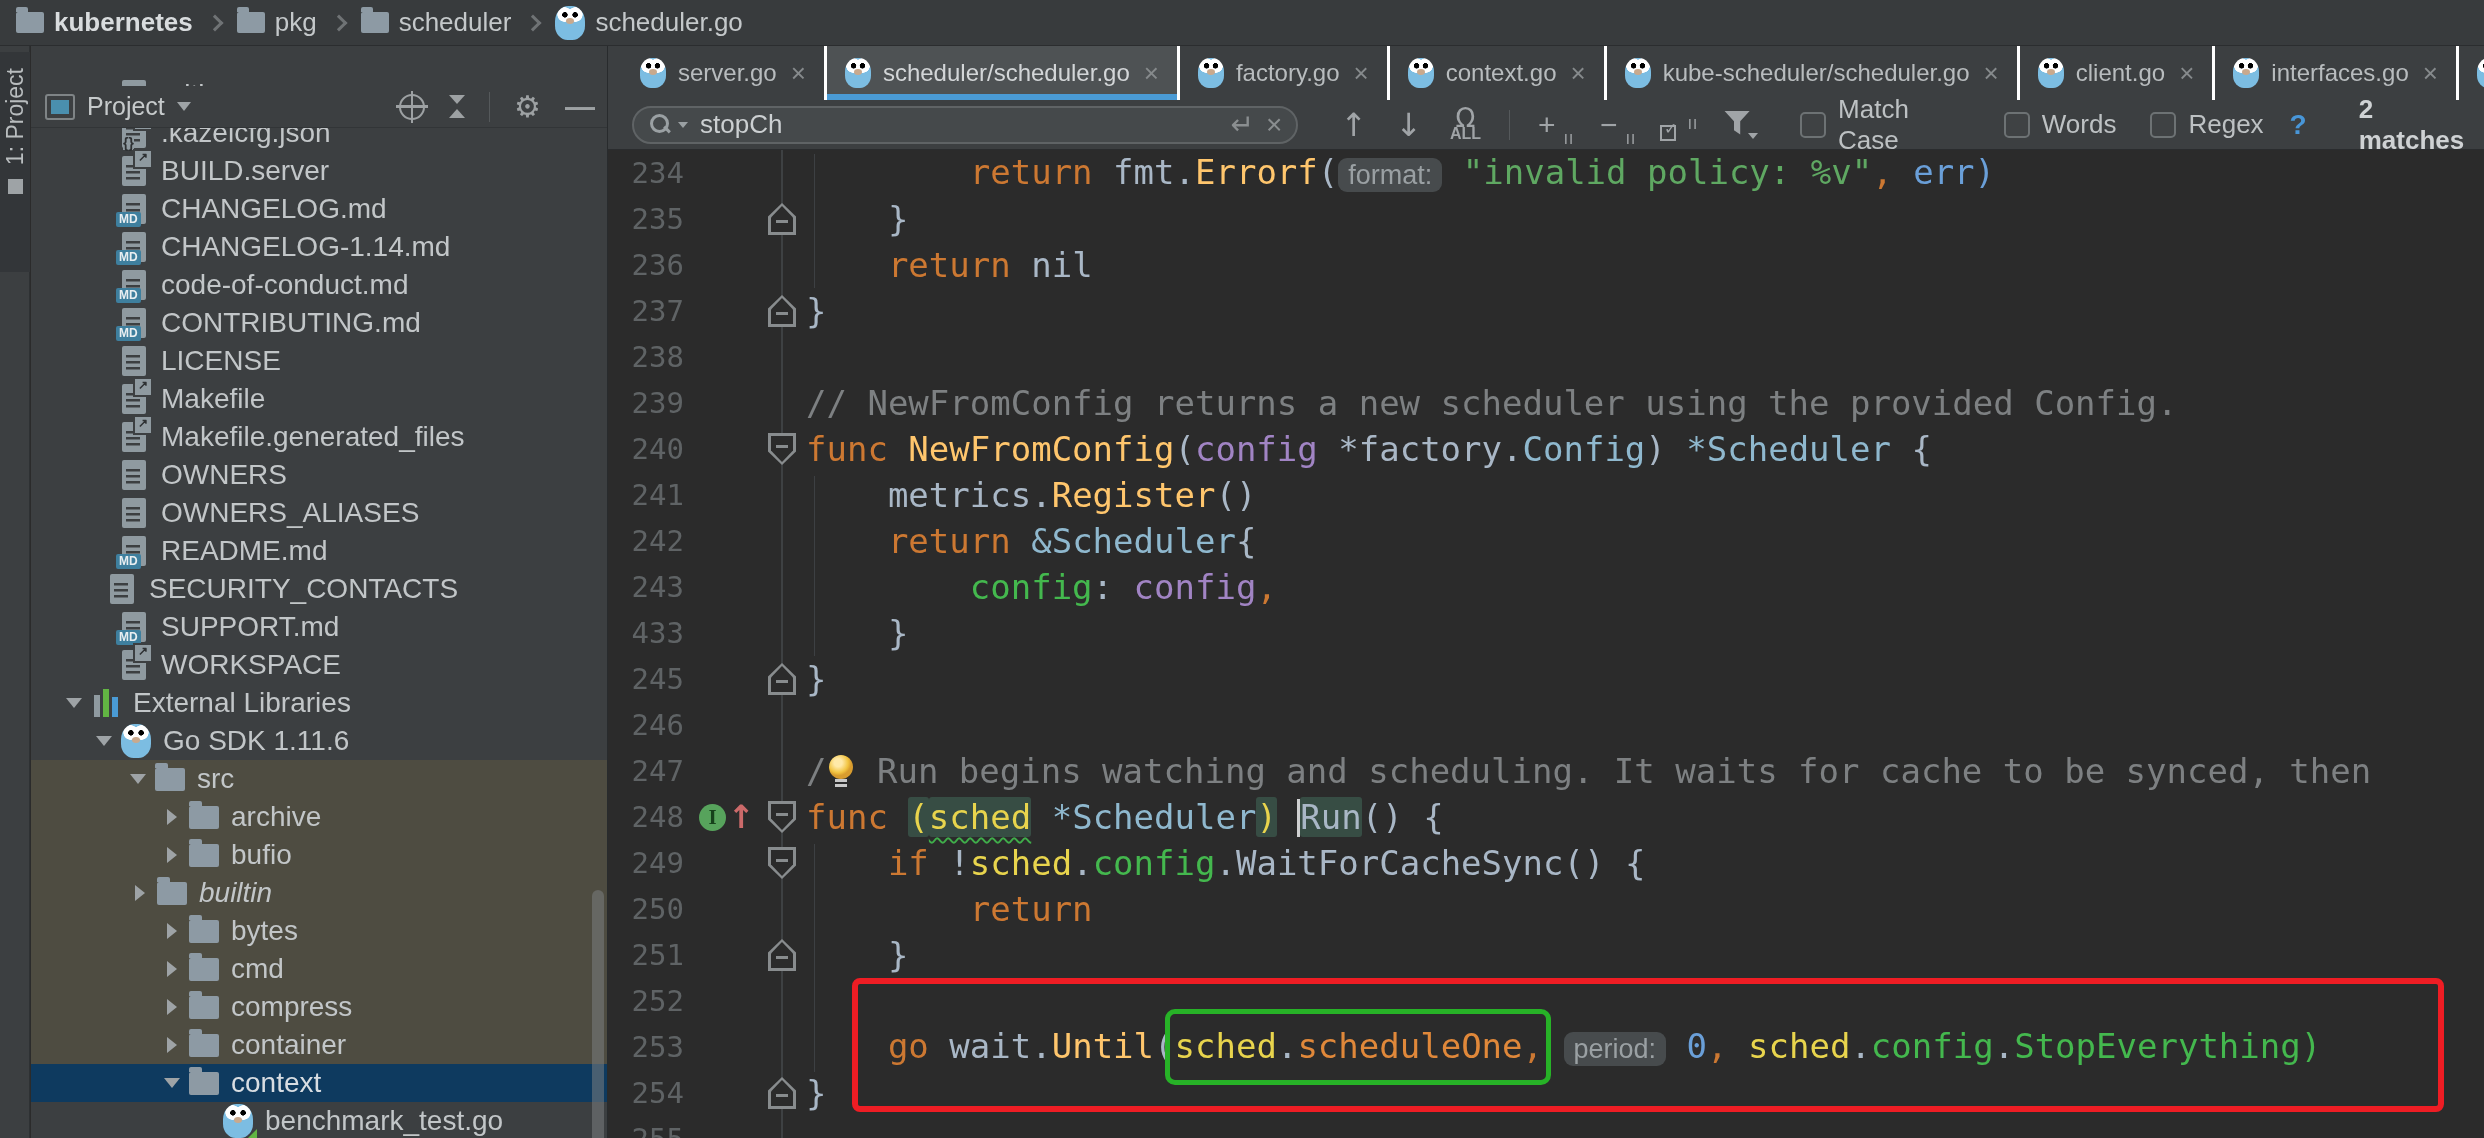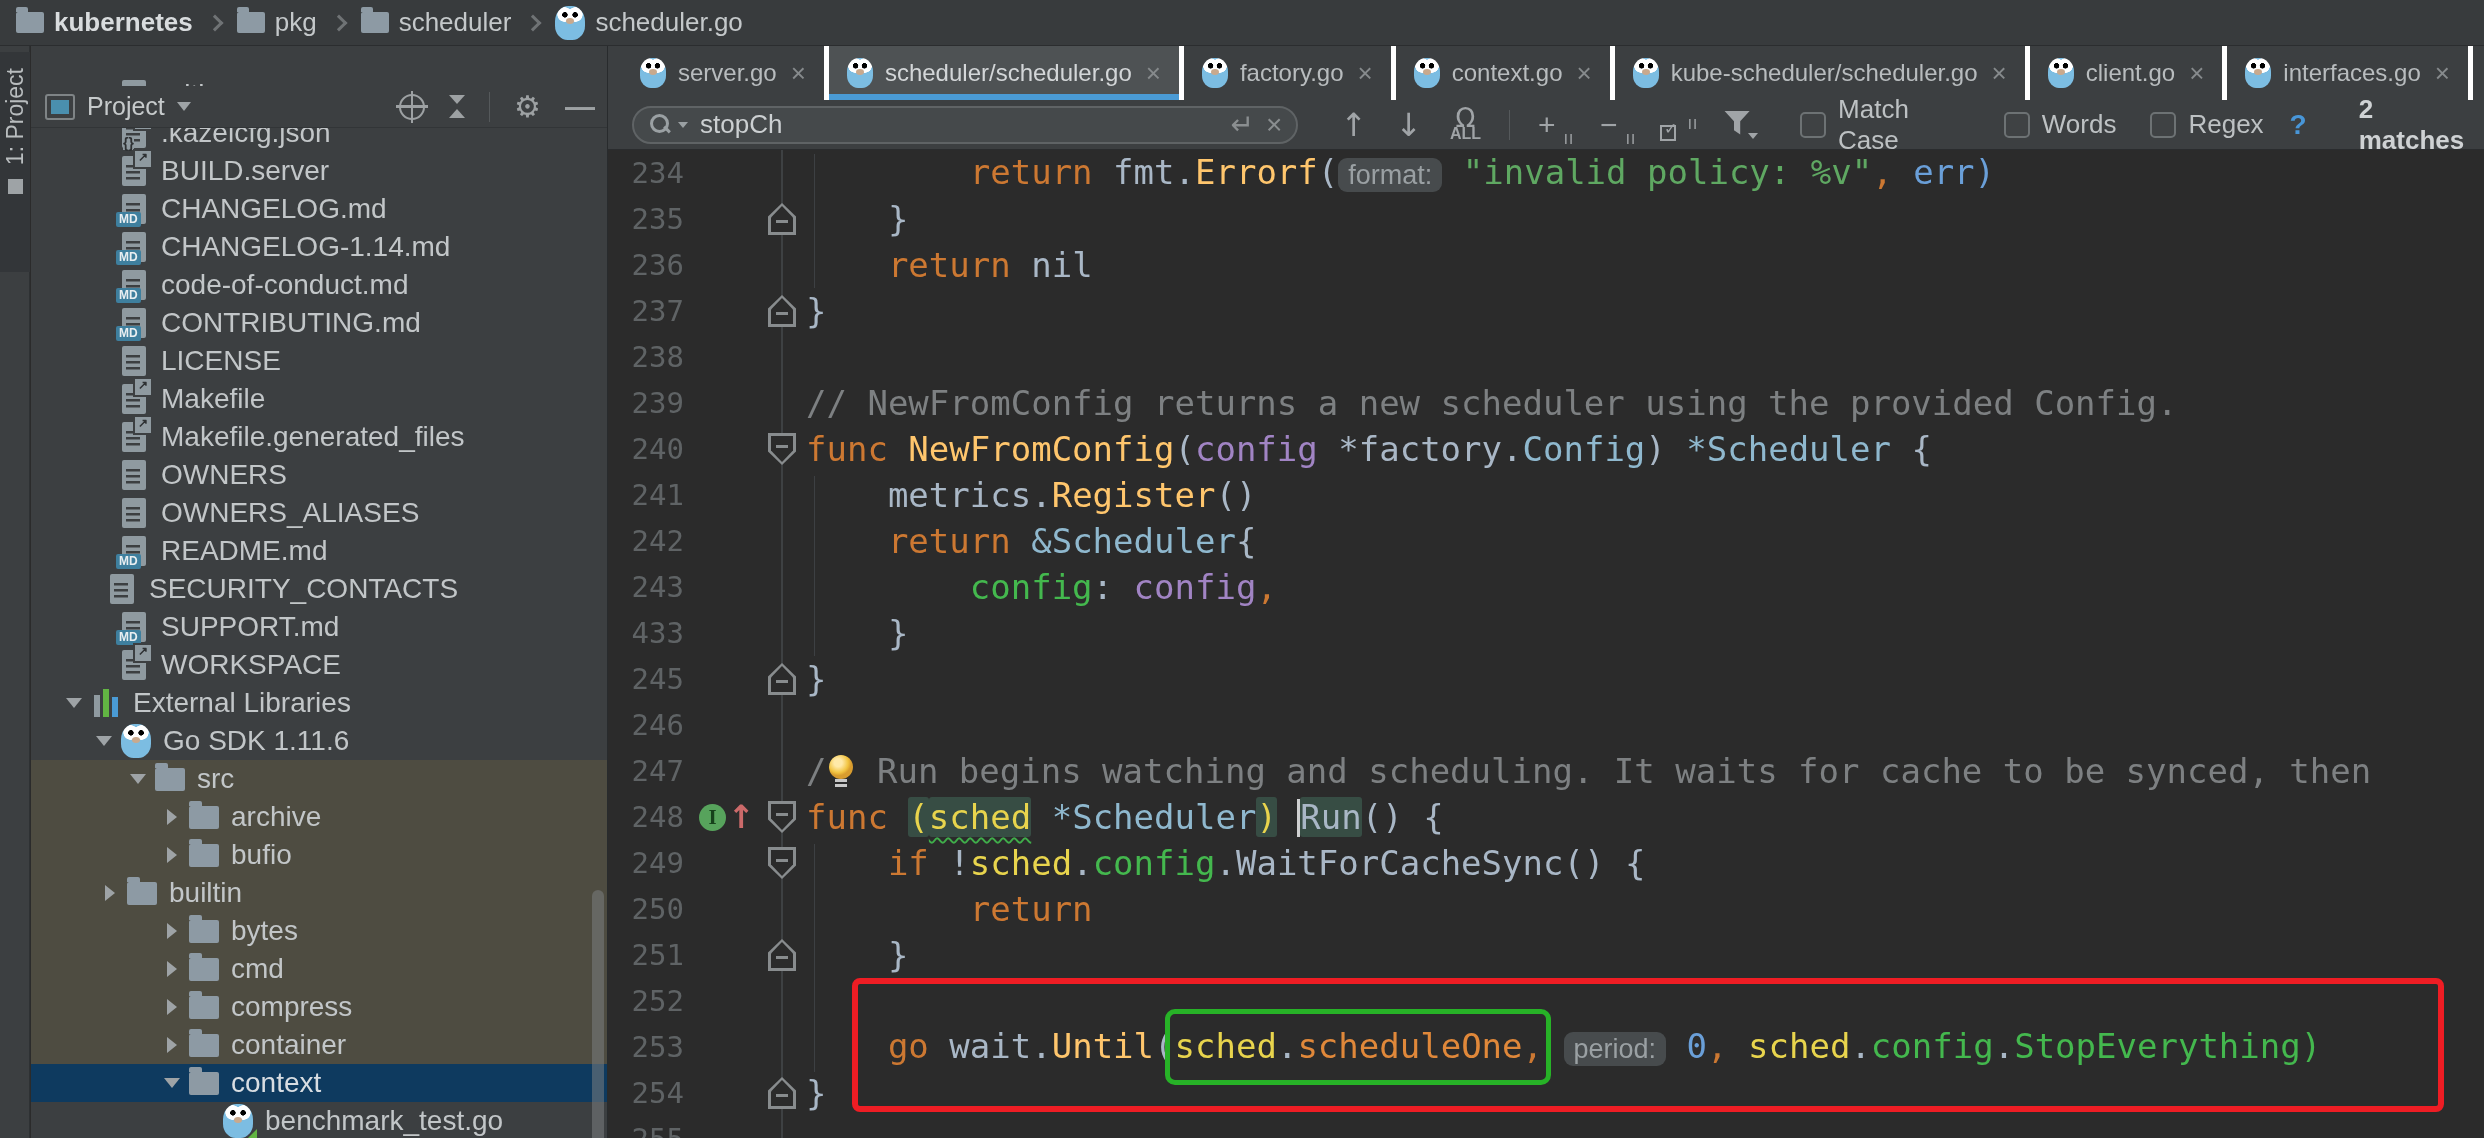--- a/index.html
+++ b/index.html
@@ -98,21 +98,21 @@
   .tree-scrollbar { position:absolute; right:3px; top:844px; width:12px; height:260px;
     background:#7a7e80; opacity:.55; border-radius:6px; z-index:6; }
 
   
   .editor-col { position:absolute; left:608px; top:46px; width:1876px; height:1092px; background:#2b2b2b; }
 
   
   .tab-bar { position:absolute; left:0; top:0; width:100%; height:54px; background:#3c3f41;
     display:flex; align-items:stretch; padding-left:14px; overflow:hidden; }
   .tab { display:flex; align-items:center; gap:12px; padding:0 18px; font-size:24px; color:#b8bcbe;
-    position:relative; border-right:5px solid #ffffff; white-space:nowrap; flex:none; }
+    position:relative; border-right:3px solid #ffffff; white-space:nowrap; flex:none; }
   .tab .gopher { width:26px; height:30px; }
   .tab.active { background:#4e5254; color:#d3d6d8; }
   .tab.active::after { content:""; position:absolute; left:0; right:0; bottom:0; height:6px; background:#4a9bd5; }
   .tab-close { color:#868a8c; font-size:26px; line-height:1; margin-left:2px; }
 
   
   .search-bar { position:absolute; left:0; top:54px; width:100%; height:50px; background:#3c3f41;
     border-bottom:1px solid #2a2c2e; display:flex; align-items:center; padding-left:24px; }
   .search-field { width:676px; height:38px; background:#45494b; border:2px solid #5f6365;
     border-radius:19px; display:flex; align-items:center; padding:0 14px; gap:12px; }
@@ -382,21 +382,21 @@
       </div>
       <div class="trow blk" style="padding-left: 126px;">
         <span class="arrow-slot">
           <i class="tri-closed"></i>
         </span>
         <span class="ticon">
           <span class="ic-folder"></span>
         </span>
         <span>bufio</span>
       </div>
-      <div class="trow blk" style="padding-left: 64px;">
+      <div class="trow blk" style="padding-left: 94px; font-style: italic;">
         <span class="arrow-slot">
           <i class="tri-closed"></i>
         </span>
         <span class="ticon">
           <span class="ic-folder"></span>
         </span>
         <span>builtin</span>
       </div>
       <div class="trow blk" style="padding-left: 126px;">
         <span class="arrow-slot">

